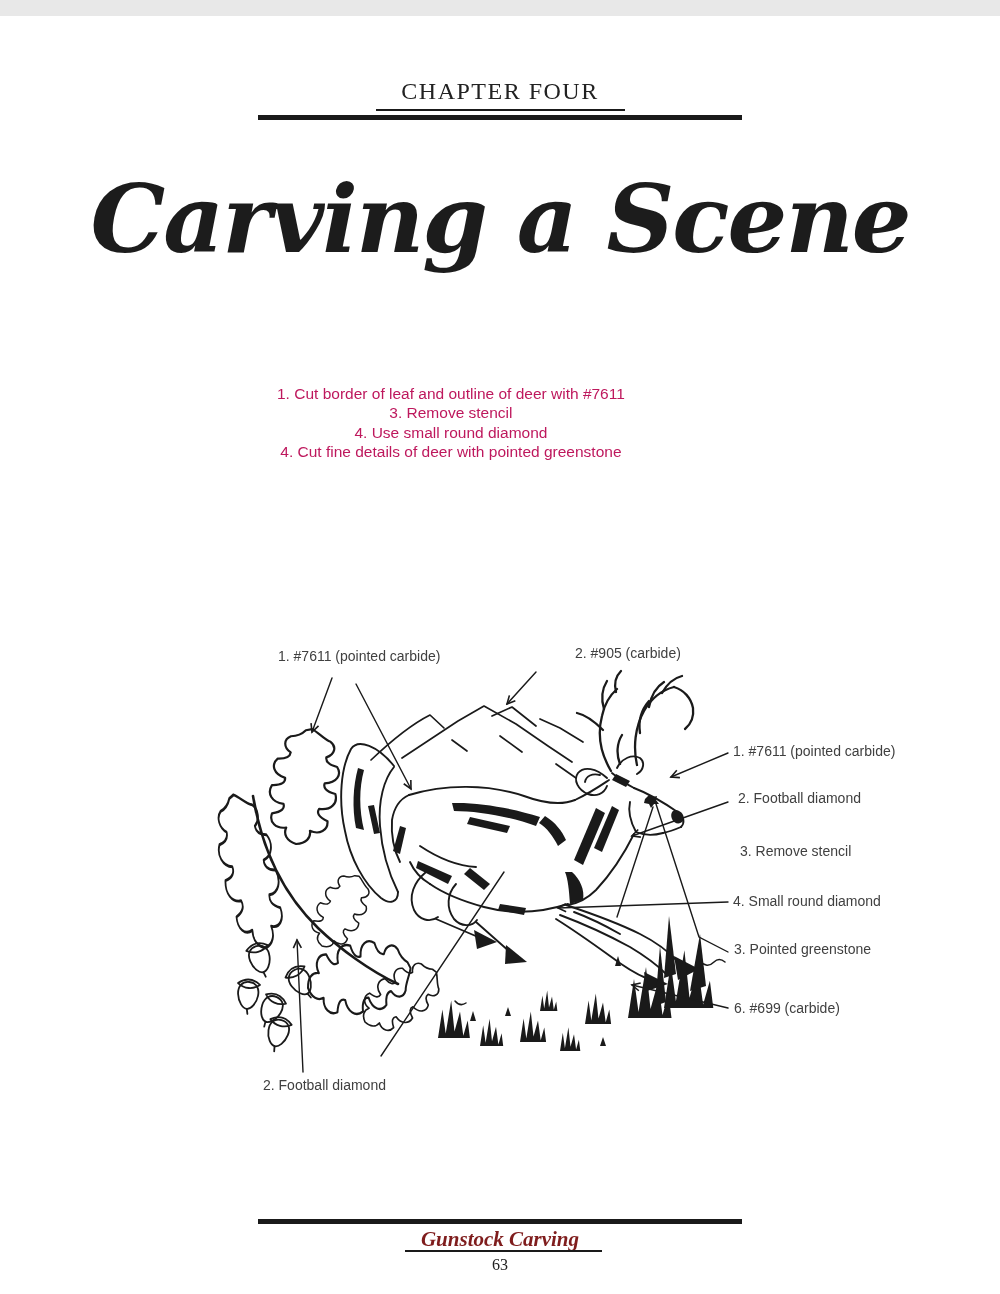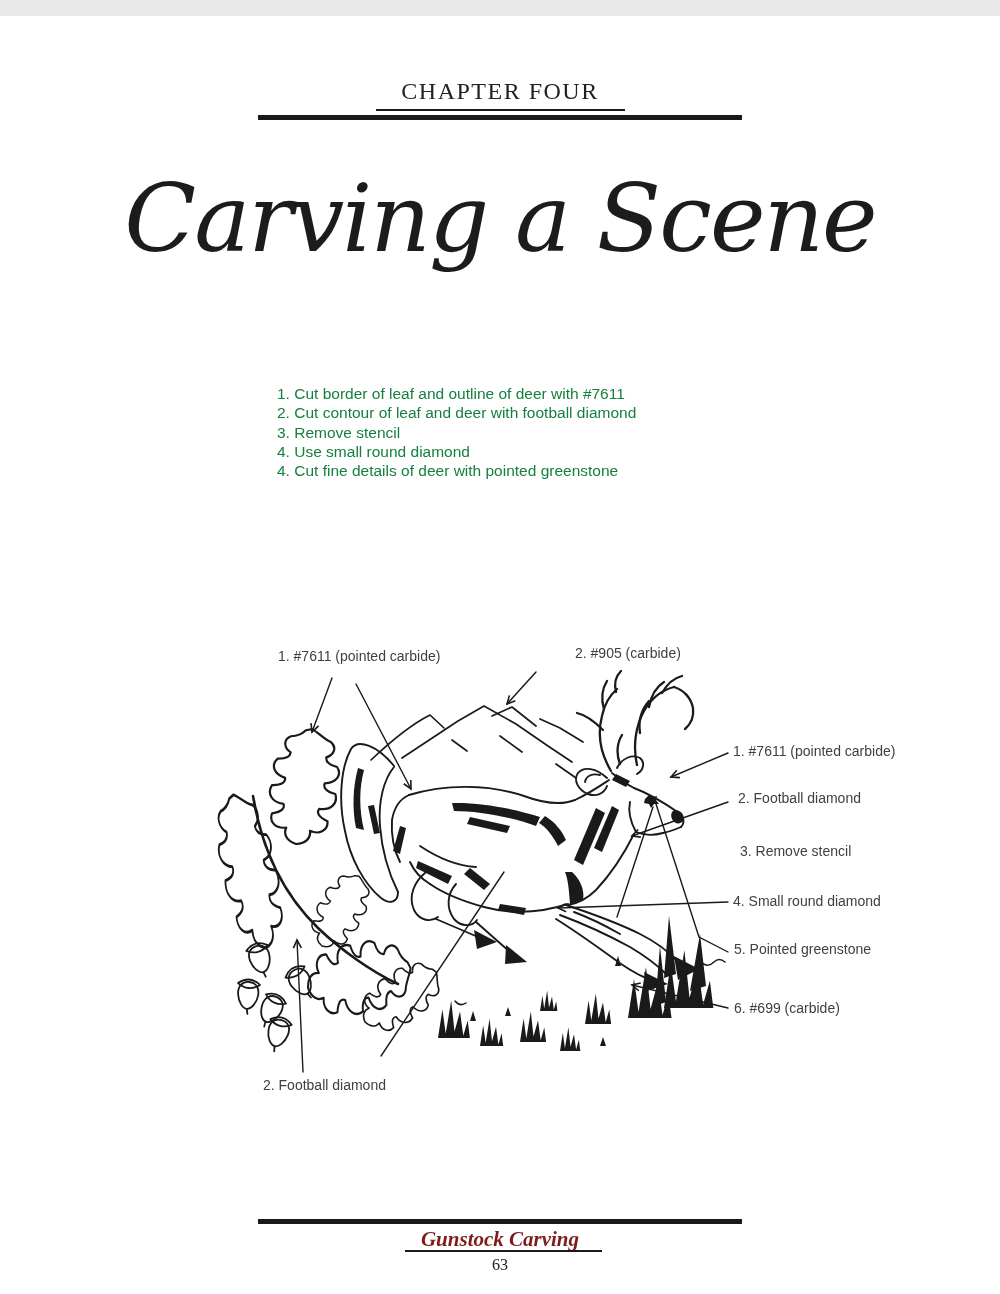--- a/index.html
+++ b/index.html
@@ -15,27 +15,27 @@
     font-family:"Liberation Serif",serif;font-size:24px;letter-spacing:1.5px;
     color:#222;
   }
   .rule{position:absolute;}
   .rule-thin-top{left:376px;top:93px;width:249px;height:2px;}
   .rule-thick-top{left:258px;top:99px;width:484px;height:5px;}
   
   .page-title{
     position:absolute;top:148px;left:0;width:100%;text-align:center;
     font-family:"DejaVu Serif","Liberation Serif",serif;
-    font-style:italic;font-weight:normal;font-size:94px;letter-spacing:-2px;
+    font-style:italic;font-weight:bold;font-size:94px;letter-spacing:-2px;
     color:#1c1c1c;white-space:nowrap;
   }
   
   .steps{
     position:absolute;left:277px;top:368px;
-    font-size:15.5px;line-height:19.3px;color:#15803d;
+    font-size:15.5px;line-height:19.3px;color:#be185d;text-align:center;
   }
   
   .fig-label{
     position:absolute;font-size:14px;color:#404040;white-space:nowrap;
   }
   .lbl-top-left{left:278px;top:632px;}
   .lbl-top-right{left:575px;top:629px;}
   .lbl-r1{left:733px;top:727px;}
   .lbl-r2{left:738px;top:774px;}
   .lbl-r3{left:740px;top:827px;}
@@ -63,21 +63,20 @@
 <div class="page">
 
   <div class="chapter-heading">CHAPTER FOUR</div>
   <div class="rule rule-thin-top ink"></div>
   <div class="rule rule-thick-top ink"></div>
 
   <div class="page-title">Carving a Scene</div>
 
   <div class="steps">
     <div>1. Cut border of leaf and outline of deer with #7611</div>
-    <div>2. Cut contour of leaf and deer with football diamond</div>
     <div>3. Remove stencil</div>
     <div>4. Use small round diamond</div>
     <div>4. Cut fine details of deer with pointed greenstone</div>
   </div>
 
   <svg class="art" viewBox="0 0 1000 1294" role="img" aria-label="Black-and-white line illustration of a leaping whitetail buck over grass tufts, with mountain peaks behind and an oak-leaf-and-acorn border on the left; numbered leader lines with arrows mark which carving tool is used on each area.">
     <defs>
       <marker id="ah" viewBox="0 0 12 12" refX="10" refY="6" markerWidth="12" markerHeight="12" markerUnits="userSpaceOnUse" orient="auto">
         <path d="M2,2 L10,6 L2,10" fill="none" stroke="#1a1a1a" stroke-width="1.6"></path>
       </marker>
@@ -229,21 +228,21 @@
       <path d="M381,1040 L504,856"></path>
     </g>
   </svg>
 
   <div class="fig-label lbl-top-left">1. #7611 (pointed carbide)</div>
   <div class="fig-label lbl-top-right">2. #905 (carbide)</div>
   <div class="fig-label lbl-r1">1. #7611 (pointed carbide)</div>
   <div class="fig-label lbl-r2">2. Football diamond</div>
   <div class="fig-label lbl-r3">3. Remove stencil</div>
   <div class="fig-label lbl-r4">4. Small round diamond</div>
-  <div class="fig-label lbl-r5">5. Pointed greenstone</div>
+  <div class="fig-label lbl-r5">3. Pointed greenstone</div>
   <div class="fig-label lbl-r6">6. #699 (carbide)</div>
   <div class="fig-label lbl-bottom-left">2. Football diamond</div>
 
   <div class="rule rule-thick-bottom ink"></div>
   <div class="book-title">Gunstock Carving</div>
   <div class="rule rule-thin-bottom ink"></div>
   <div class="page-number">63</div>
 
 </div>
 

